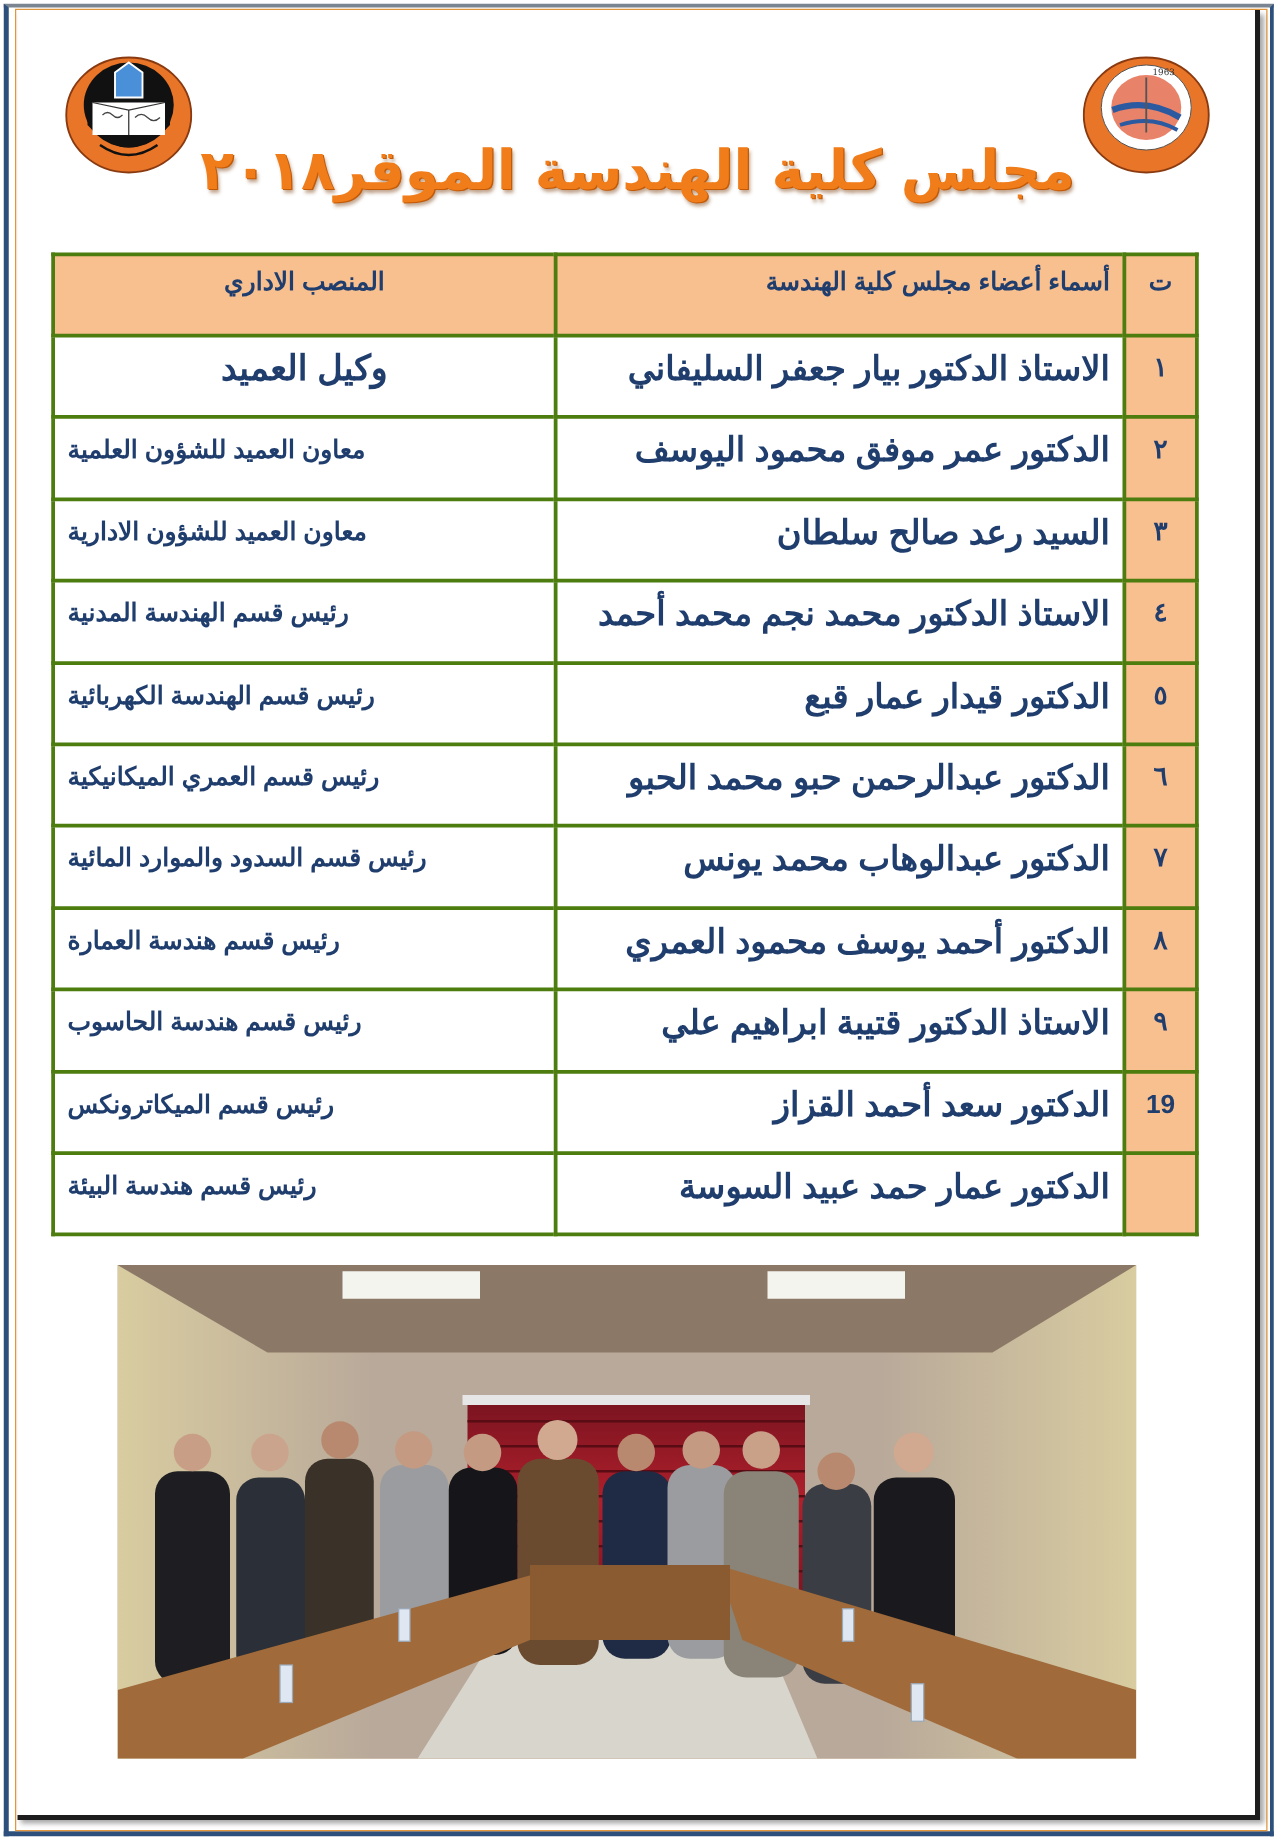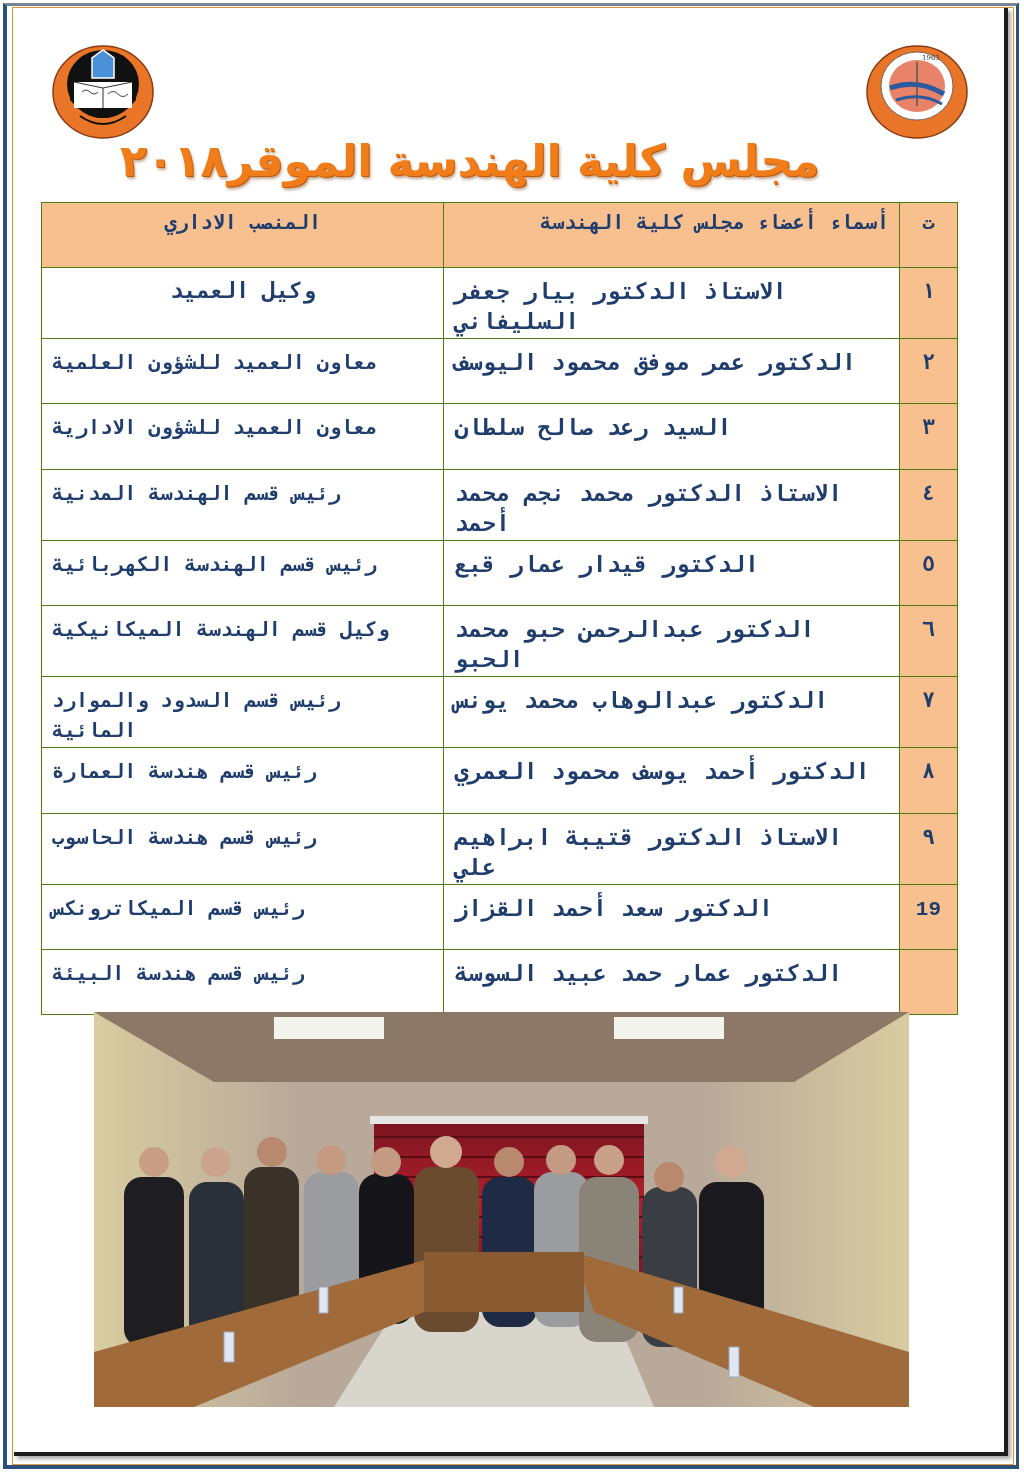--- a/index.html
+++ b/index.html
@@ -26,48 +26,48 @@
       box-shadow: 3px 3px 4px rgba(0,0,0,0.35);
     }
     
     .logo {
       position: absolute; top: 44px; width: 102px; height: 96px;
     }
     .logo.left { left: 52px; }
     .logo.right { left: 866px; }
     
     .title {
-      position: absolute; left: 120px; top: 128px; width: 780px; height: 66px;
-      text-align: left; direction: rtl;
+      position: absolute; left: 120px; top: 104px; width: 780px; height: 66px;
+      text-align: center; direction: rtl;
       font-family: "DejaVu Sans", sans-serif; font-weight: bold;
       font-size: 44px; line-height: 66px;
       color: #f07d1a;
       text-shadow: 1px 1px 0 #c25a08, 2px 3px 3px rgba(120,60,10,0.45);
     }
     
     .council-table {
       position: absolute; left: 41px; top: 202px; width: 917px;
       border-collapse: collapse; direction: rtl; table-layout: fixed;
     }
     .council-table th, .council-table td {
-      border: 1px solid #4d7c0f; padding: 0; vertical-align: top;
-      font-family: Liberation Mono, monospace; font-weight: bold;
+      border: 3px solid #4d7c0f; padding: 0; vertical-align: top;
+      font-family: Liberation Sans, sans-serif; font-weight: bold;
       color: #1f3d6d;
     }
     .council-table tr.head { height: 65px; }
     .council-table tr.row { height: 65.4px; }
     .council-table th { background: #f8bf8f; font-size: 20px; }
     .col-num { width: 58px; }
     .col-name { width: 455px; }
     .col-role { width: 402px; }
     .cell-num { background: #f8bf8f; text-align: center; font-size: 21px; }
     .cell-inner { padding: 10px 10px 0 10px; line-height: 30px; }
-    .cell-name .cell-inner { text-align: left; font-size: 23px; }
+    .cell-name .cell-inner { text-align: right; font-size: 27px; }
     .cell-role .cell-inner { text-align: left; font-size: 20px; }
-    .cell-role.centered .cell-inner { text-align: center; font-size: 22px; }
+    .cell-role.centered .cell-inner { text-align: center; font-size: 28px; }
     th .cell-inner { padding-top: 6px; }
     th.col-num .cell-inner { text-align: center; }
     th.col-name .cell-inner { text-align: right; }
     th.col-role .cell-inner { text-align: center; }
     
     .photo {
       position: absolute; left: 94px; top: 1012px; width: 815px; height: 395px;
       overflow: hidden; background: #c9b999;
     }
   </style>
@@ -181,21 +181,21 @@
         </td>
   </tr>
   <tr class="row">
     <td class="cell-num">
           <div class="cell-inner">٦</div>
         </td>
     <td class="cell-name">
           <div class="cell-inner">الدكتور عبدالرحمن حبو محمد الحبو</div>
         </td>
     <td class="cell-role">
-          <div class="cell-inner">وكيل قسم الهندسة الميكانيكية</div>
+          <div class="cell-inner">رئيس قسم العمري الميكانيكية</div>
         </td>
   </tr>
   <tr class="row">
     <td class="cell-num">
           <div class="cell-inner">٧</div>
         </td>
     <td class="cell-name">
           <div class="cell-inner">الدكتور عبدالوهاب محمد يونس</div>
         </td>
     <td class="cell-role">

